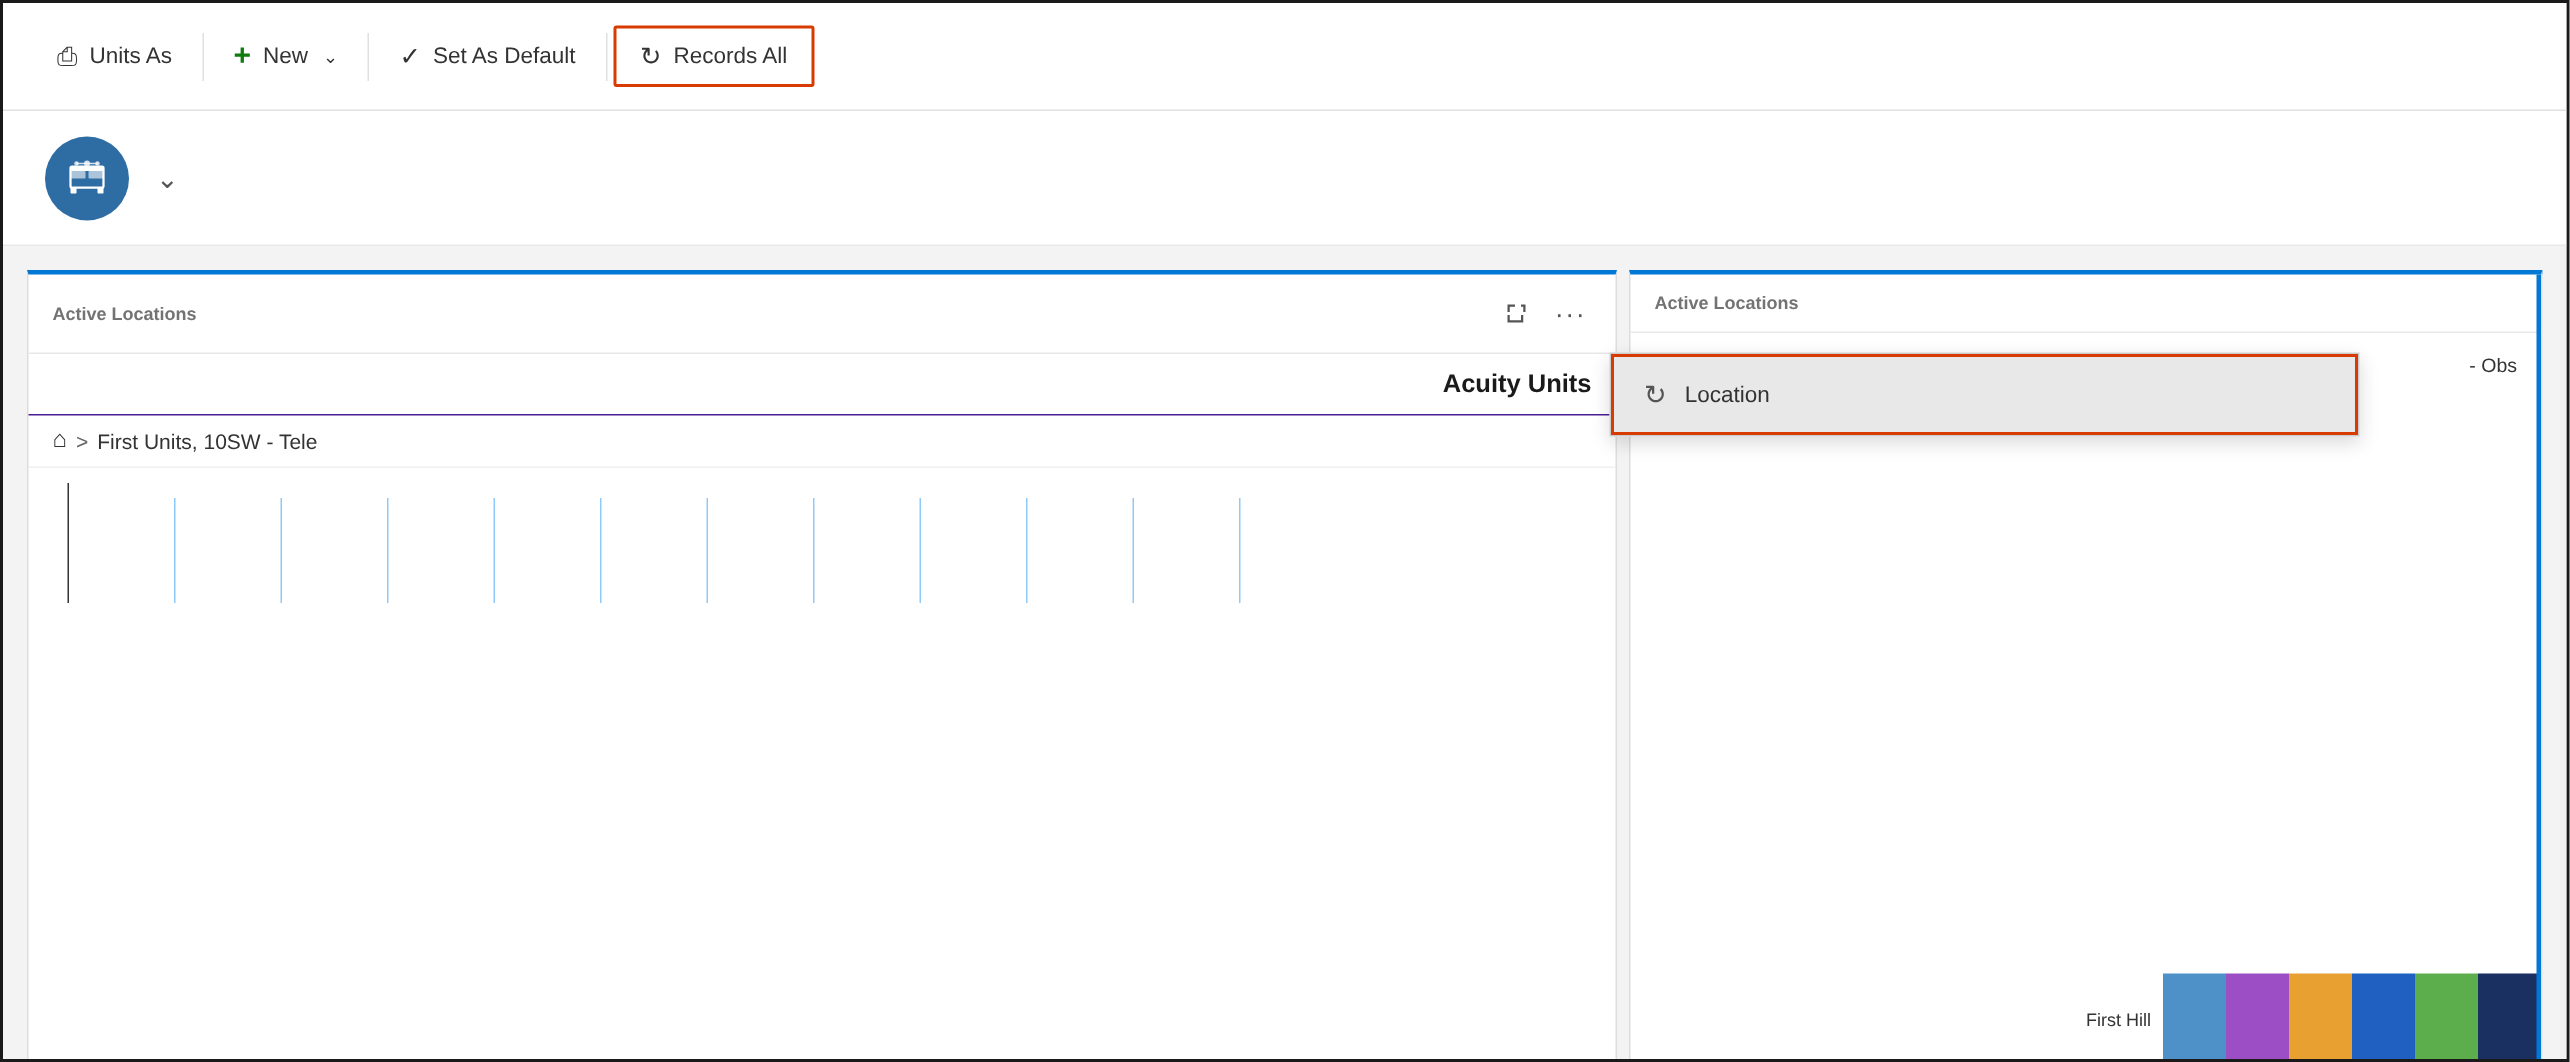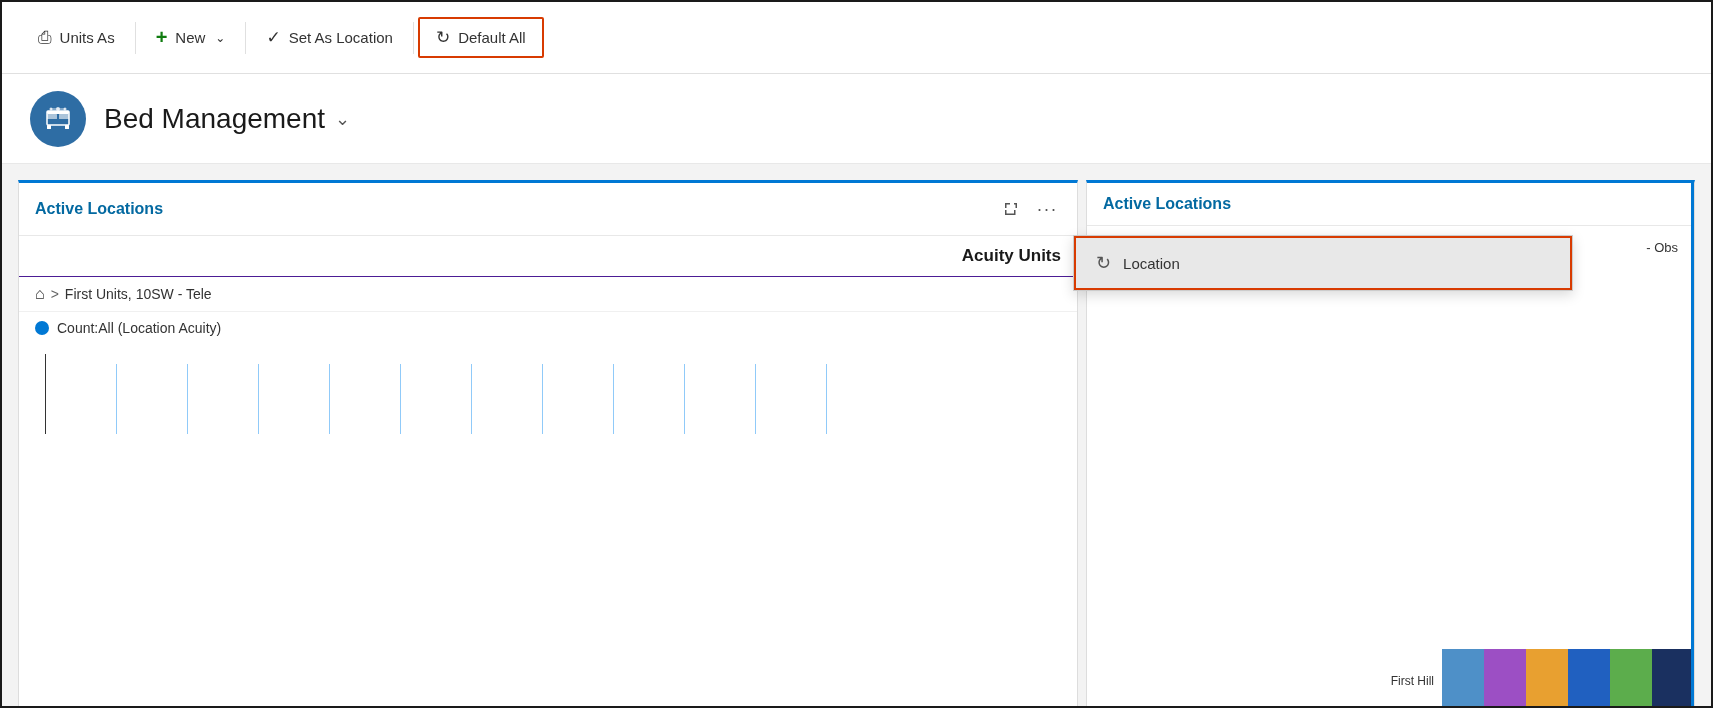--- a/index.html
+++ b/index.html
@@ -98,23 +98,23 @@
     }
 
     .panel-header {
       display: flex;
       align-items: center;
       justify-content: space-between;
       padding: 12px 16px;
       border-bottom: 1px solid #e8e8e8;
     }
     .panel-title {
-      font-size: 16px;
+      font-size: 12px;
       font-weight: 600;
-      color: #0369a1;
+      color: #737373;
     }
     .panel-actions {
       display: flex;
       align-items: center;
       gap: 8px;
     }
     .icon-btn {
       background: none;
       border: none;
       cursor: pointer;
@@ -285,28 +285,28 @@
   <button class="toolbar-btn green-icon">
     <span class="icon">+</span>
     <span>New</span>
     <span class="chevron">⌄</span>
   </button>
 
   <div class="toolbar-separator"></div>
 
   <button class="toolbar-btn">
     <span class="icon">✓</span>
-    <span>Set As Location</span>
+    <span>Set As Default</span>
   </button>
 
   <div class="toolbar-separator"></div>
 
   <button class="toolbar-btn refresh-all-btn">
     <span class="icon">↻</span>
-    <span>Default All</span>
+    <span>Records All</span>
   </button>
 </div>
 
 <div class="app-header">
   <div class="app-icon">
     <svg viewBox="0 0 28 28" fill="none" xmlns="http://www.w3.org/2000/svg">
       <rect x="3" y="6" width="22" height="3" rx="1" fill="white"></rect>
       <rect x="3" y="6" width="22" height="14" rx="1" stroke="white" stroke-width="1.5" fill="none"></rect>
       <rect x="3" y="9" width="10" height="5" rx="0.5" fill="white" opacity="0.6"></rect>
       <rect x="15" y="9" width="10" height="5" rx="0.5" fill="white" opacity="0.6"></rect>
@@ -314,21 +314,20 @@
       <rect x="21" y="20" width="4" height="4" rx="0.5" fill="white"></rect>
 
       <circle cx="14" cy="4" r="2" fill="white" opacity="0.8"></circle>
       <line x1="7" y1="4" x2="14" y2="4" stroke="white" stroke-width="1" opacity="0.8"></line>
       <line x1="21" y1="4" x2="14" y2="4" stroke="white" stroke-width="1" opacity="0.8"></line>
       <circle cx="7" cy="4" r="1.5" fill="white" opacity="0.8"></circle>
       <circle cx="21" cy="4" r="1.5" fill="white" opacity="0.8"></circle>
     </svg>
   </div>
   <div class="app-title-row">
-    <span class="app-title">Bed Management</span>
     <span class="app-title-chevron">⌄</span>
   </div>
 </div>
 
 <div class="content-area">
 
   <div class="left-panel">
     <div class="panel-header">
       <span class="panel-title">Active Locations</span>
       <div class="panel-actions">
@@ -348,24 +347,20 @@
     </div>
 
     <div class="panel-row">
       <div class="breadcrumb-row">
         <span class="home-icon">⌂</span>
         <span class="breadcrumb-arrow">&gt;</span>
         <span>First Units, 10SW - Tele</span>
       </div>
     </div>
 
-    <div class="legend-row">
-      <div class="legend-dot"></div>
-      <span>Count:All (Location Acuity)</span>
-    </div>
 
     <div class="chart-area">
       <div class="chart-lines">
         <div class="chart-line-black"></div>
         <div class="chart-line-v"></div>
         <div class="chart-line-v"></div>
         <div class="chart-line-v"></div>
         <div class="chart-line-v"></div>
         <div class="chart-line-v"></div>
         <div class="chart-line-v"></div>

